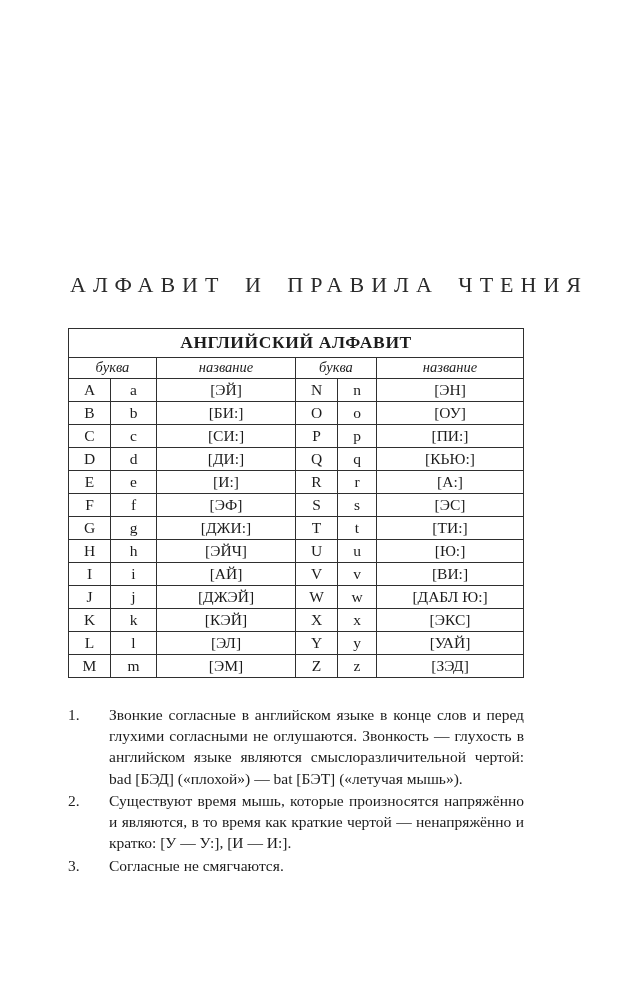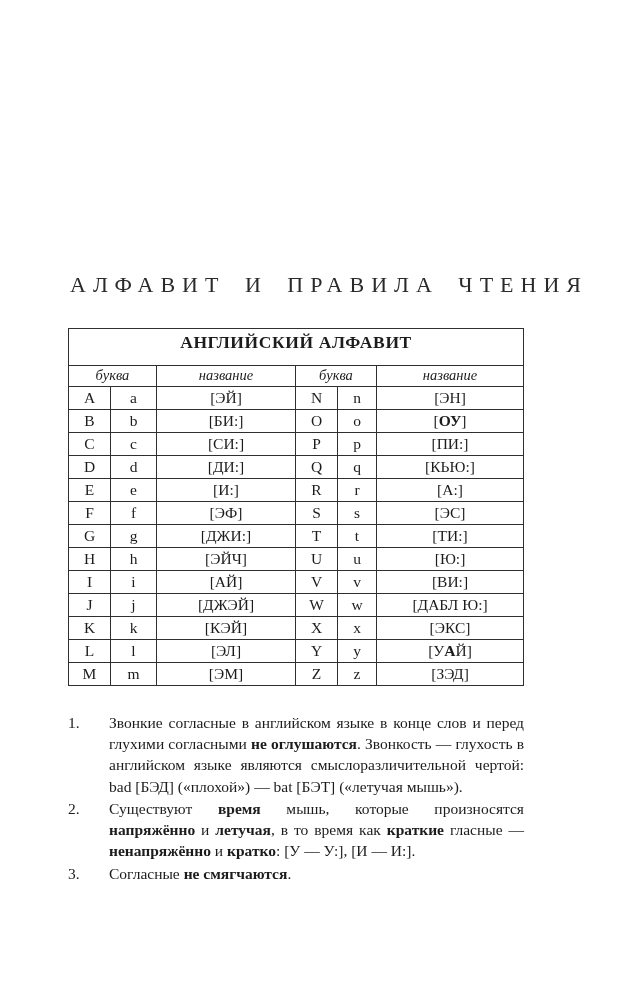--- a/index.html
+++ b/index.html
@@ -33,21 +33,21 @@
   table.alphabet th, table.alphabet td {
     border:1px solid #2f2f2f;
     text-align:center;
     vertical-align:middle;
     overflow:hidden;
   }
   .table-title {
     font-size:17.5px;
     font-weight:bold;
     letter-spacing:0.6px;
-    padding:3px 0 12px 0;
+    padding:3px 0 4px 0;
   }
   .colhead {
     font-style:italic;
     font-weight:normal;
     font-size:14.5px;
     padding:1px 0 2px 0;
     margin-left:14px;
   }
   table.alphabet td {
     font-size:15.5px;
@@ -66,21 +66,21 @@
   }
   .note .num {
     flex:0 0 33px;
     width:33px;
   }
   .note-text {
     flex:1;
     text-align:justify;
     margin-left:8px;
   }
-  b { font-weight:bold; }
+  b { font-weight:normal; }
 </style>
 </head>
 <body>
 
 <div class="page">
 
   <h1 class="heading">АЛФАВИТ И ПРАВИЛА ЧТЕНИЯ</h1>
 
   <table class="alphabet">
     <colgroup>
@@ -210,21 +210,21 @@
       </tbody>
   </table>
 
   <ol class="notes">
       <li class="note">
         <span class="num">1.</span>
         <div class="note-text"><span>Звонкие согласные в английском языке в конце слов и перед глухими согласными </span><b>не оглушаются</b><span>. Звонкость — глухость в английском языке являются смыслоразличительной чертой: bad [БЭД] («плохой») — bat [БЭТ] («летучая мышь»).</span></div>
       </li>
       <li class="note">
         <span class="num">2.</span>
-        <div class="note-text"><span>Существуют </span><b>время</b><span> мышь, которые произносятся </span><b>напряжённо</b><span> и </span><b>летучая</b><span>, в то время как </span><b>краткие</b><span> гласные — </span><b>ненапряжённо</b><span> и </span><b>кратко</b><span>: [У — У:], [И — И:].</span></div>
+        <div class="note-text"><span>Существуют </span><b>время</b><span> мышь, которые произносятся </span><b>напряжённо</b><span> и </span><b>являются</b><span>, в то время как </span><b>краткие</b><span> чертой — </span><b>ненапряжённо</b><span> и </span><b>кратко</b><span>: [У — У:], [И — И:].</span></div>
       </li>
       <li class="note">
         <span class="num">3.</span>
         <div class="note-text"><span>Согласные </span><b>не смягчаются</b><span>.</span></div>
       </li>
     </ol>
 
 </div>
 
 </body></html>

